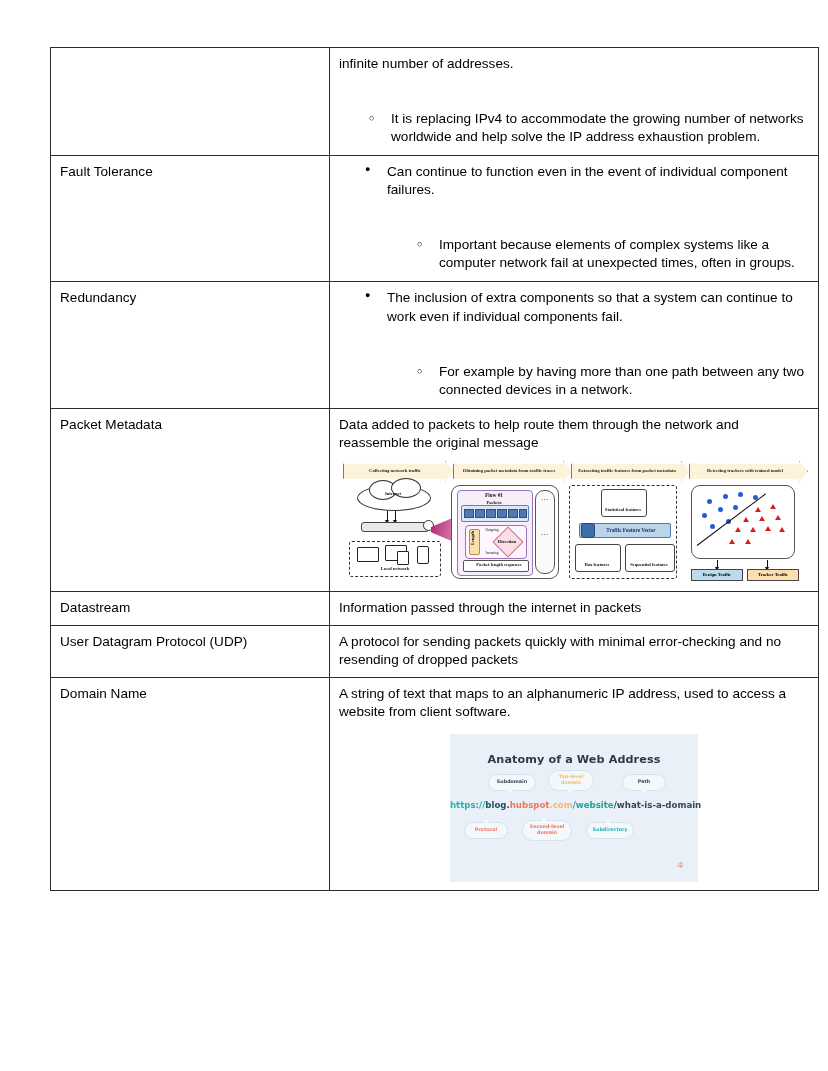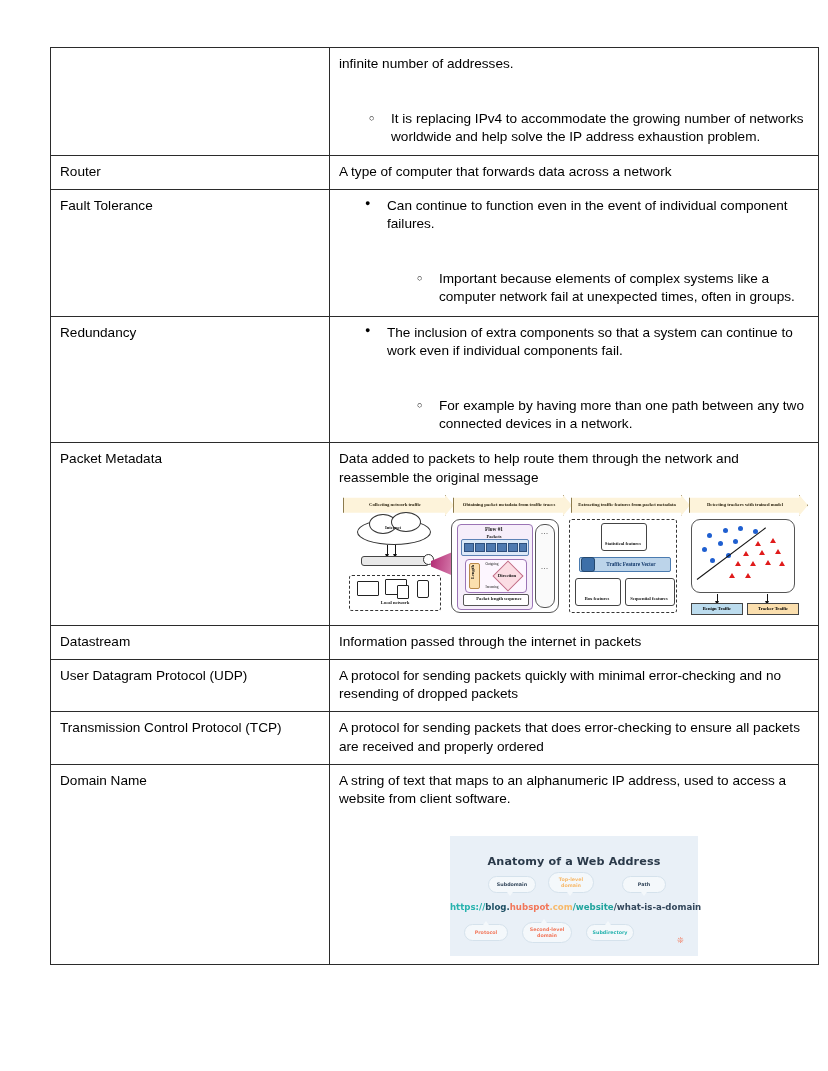--- a/index.html
+++ b/index.html
@@ -108,22 +108,22 @@
   .tagbox{position:absolute;display:flex;align-items:center;justify-content:center;font-size:4.6px;font-weight:bold;border:1px solid #444;}
   .tag-benign{background:#bcdcee;}
   .tag-tracker{background:#fbdfae;}
   .arrowv{position:absolute;width:1px;background:#111;}
   .arrowv::after{content:"";position:absolute;left:-2px;bottom:-3px;border-left:2.5px solid transparent;border-right:2.5px solid transparent;border-top:4px solid #111;}
   .dots3{position:absolute;font-size:6px;font-weight:bold;color:#333;letter-spacing:1px;}
 
   
   .fig-anatomy{
     position:relative;
-    margin:28px auto 0 auto;
-    width:248px;height:120px;
+    margin:12px auto 0 auto;
+    width:248px;height:148px;
     background:#e9f0f7;
     font-family:"DejaVu Sans", sans-serif;
   }
   .anat-title{
     position:absolute;left:0;right:0;top:18px;
     text-align:center;
     font-size:11.2px;font-weight:bold;color:#2b3a4a;
     letter-spacing:.1px;
   }
   .bubble{
@@ -165,24 +165,20 @@
         <td class="def">
           <p class="plain">infinite number of addresses.</p>
           <ul class="sub-only">
             <ul class="l2">
               <li>It is replacing IPv4 to accommodate the growing number of networks worldwide and help solve the IP address exhaustion problem.</li>
             </ul>
           </ul>
         </td>
       </tr>
 
-      <tr>
-        <td class="term">Router</td>
-        <td class="def">A type of computer that forwards data across a network</td>
-      </tr>
 
       <tr>
         <td class="term">Fault Tolerance</td>
         <td class="def">
           <ul class="l1">
             <li>
               <span>Can continue to function even in the event of individual component failures.</span>
               <ul class="l2">
                 <li>Important because elements of complex systems like a computer network fail at unexpected times, often in groups.</li>
               </ul>
@@ -321,24 +317,20 @@
       <tr>
         <td class="term">Datastream</td>
         <td class="def">Information passed through the internet in packets</td>
       </tr>
 
       <tr>
         <td class="term">User Datagram Protocol (UDP)</td>
         <td class="def">A protocol for sending packets quickly with minimal error-checking and no resending of dropped packets</td>
       </tr>
 
-      <tr>
-        <td class="term">Transmission Control Protocol (TCP)</td>
-        <td class="def">A protocol for sending packets that does error-checking to ensure all packets are received and properly ordered</td>
-      </tr>
 
       <tr>
         <td class="term">Domain Name</td>
         <td class="def">
           <p class="plain">A string of text that maps to an alphanumeric IP address, used to access a website from client software.</p>
 
           <div class="fig-anatomy">
             <div class="anat-title">Anatomy of a Web Address</div>
 
             <div class="bubble down" style="left:38px;top:40px;width:48px;height:17px;color:#33475b;">Subdomain</div>

